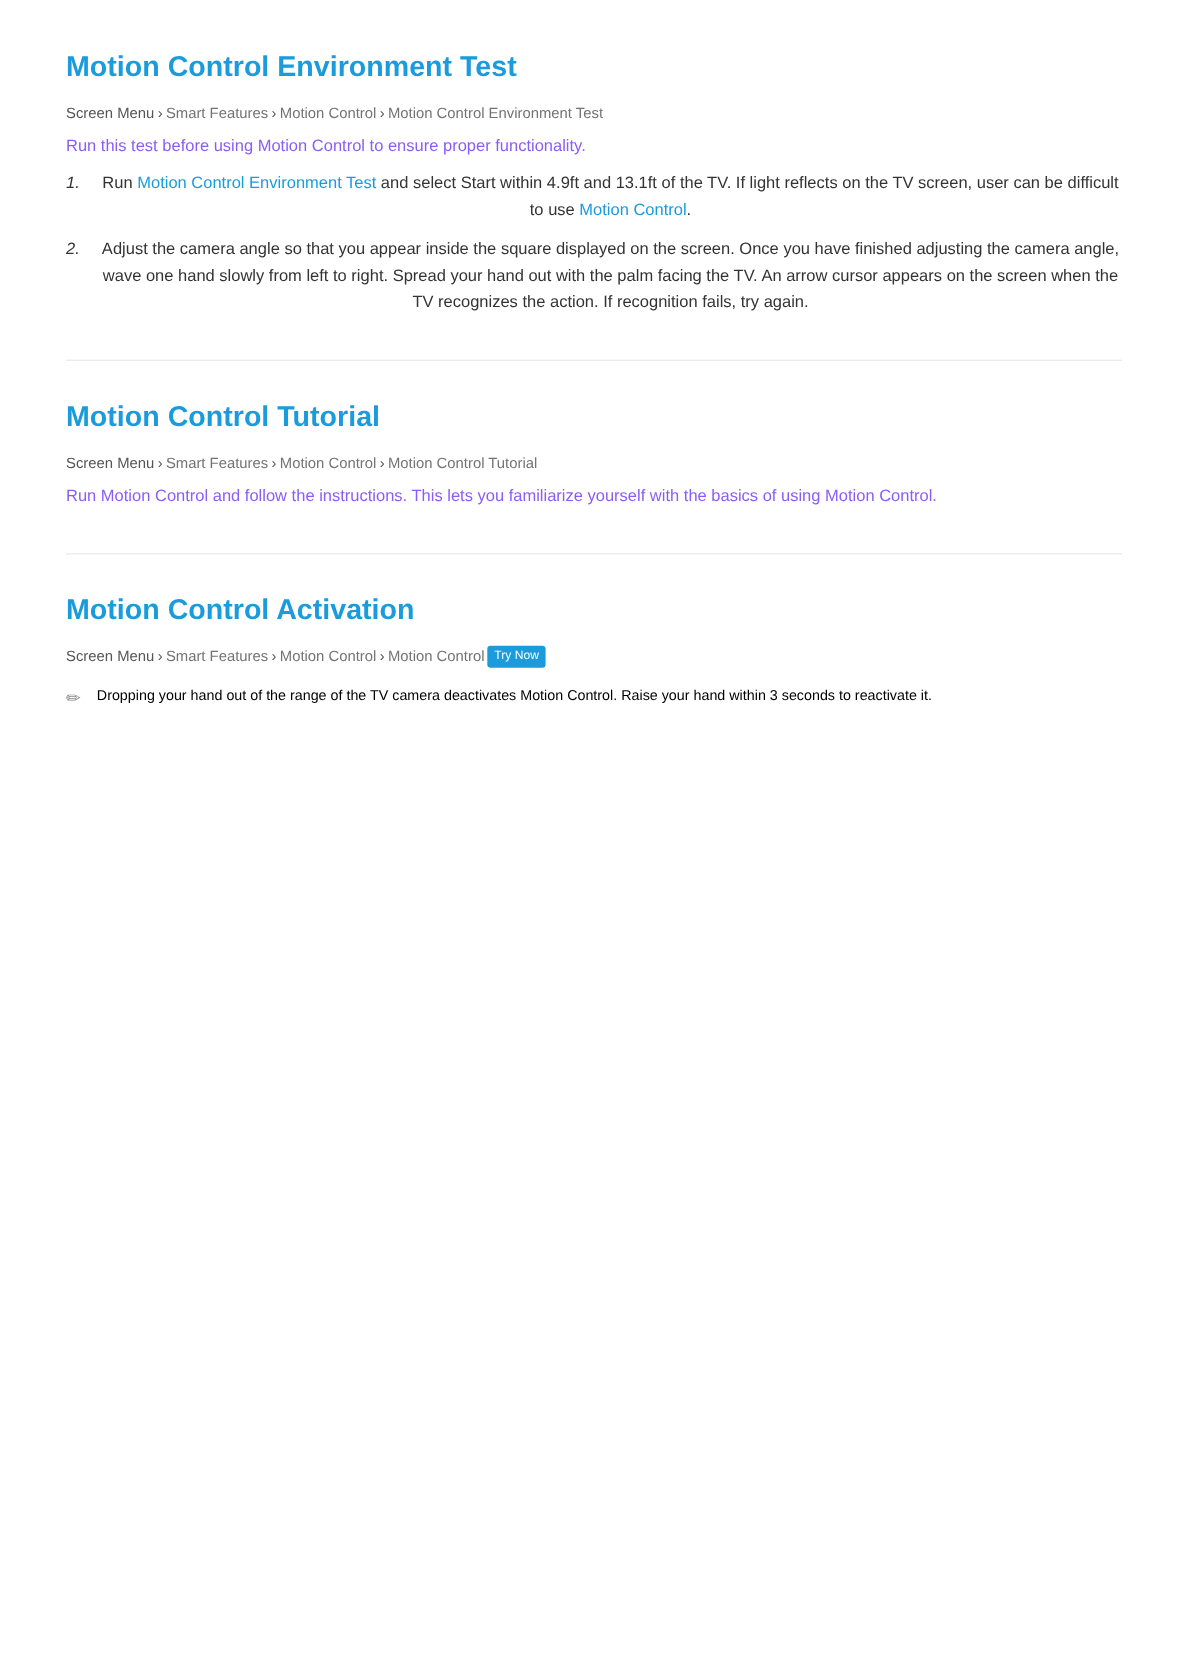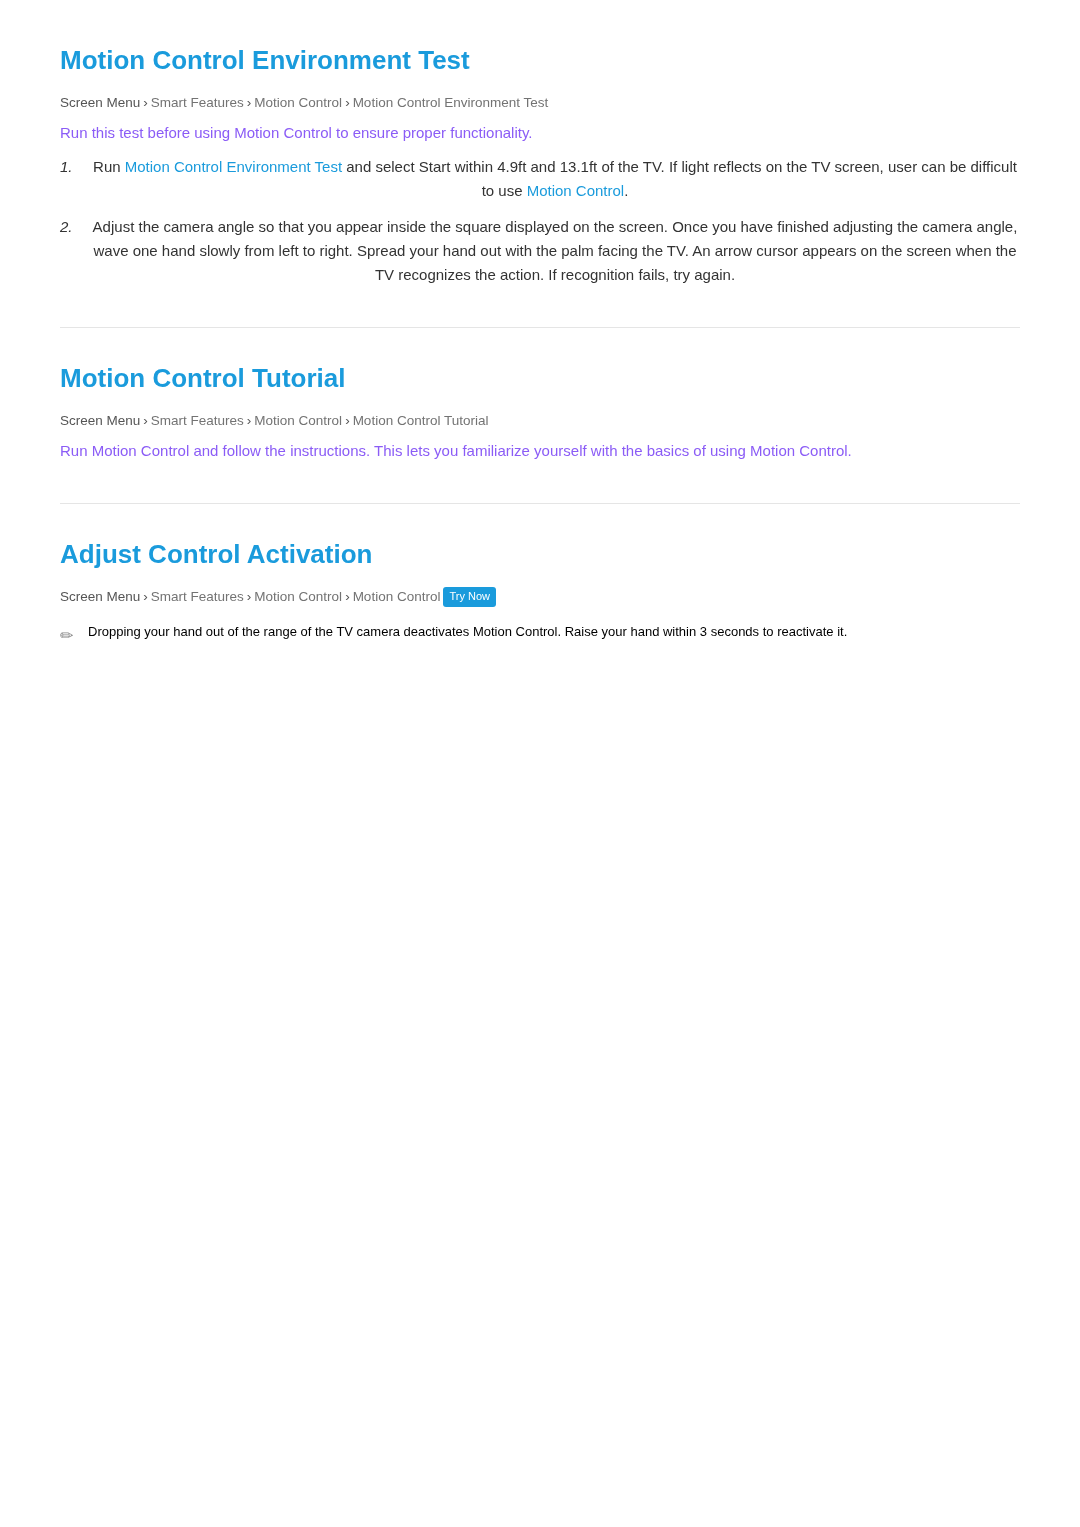--- a/index.html
+++ b/index.html
@@ -173,21 +173,21 @@
     <span class="crumb-sep">›</span>
     <span class="crumb-link">Motion Control Tutorial</span>
   </div>
 
   <p class="description">Run Motion Control and follow the instructions. This lets you familiarize yourself with the basics of using Motion Control.</p>
 </div>
 
 <hr class="section-divider">
 
 <div class="section">
-  <h2 class="section-title">Adjust Control Activation</h2>
+  <h2 class="section-title">Motion Control Activation</h2>
 
   <div class="breadcrumb">
     <span>Screen Menu</span>
     <span class="crumb-sep">›</span>
     <span class="crumb-link">Smart Features</span>
     <span class="crumb-sep">›</span>
     <span class="crumb-link">Motion Control</span>
     <span class="crumb-sep">›</span>
     <span class="crumb-link">Motion Control</span>
     <span class="try-now-badge">Try Now</span>

